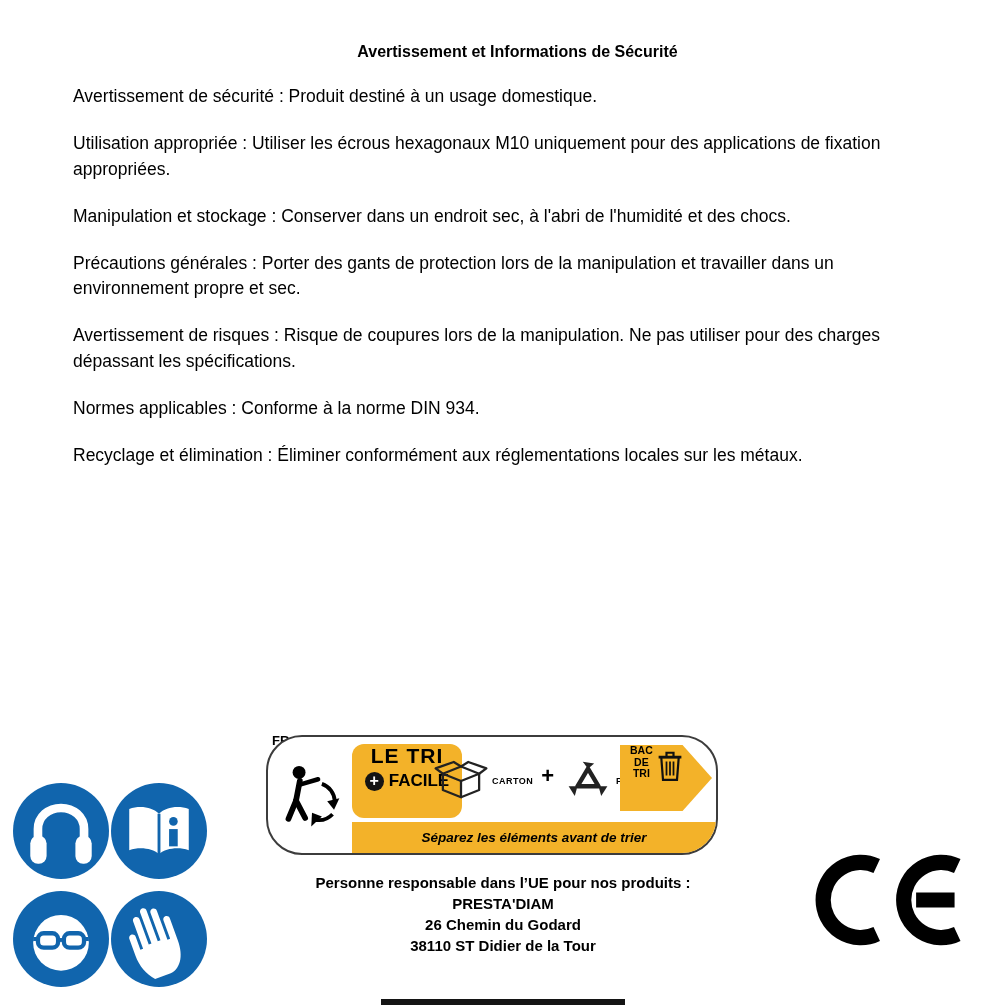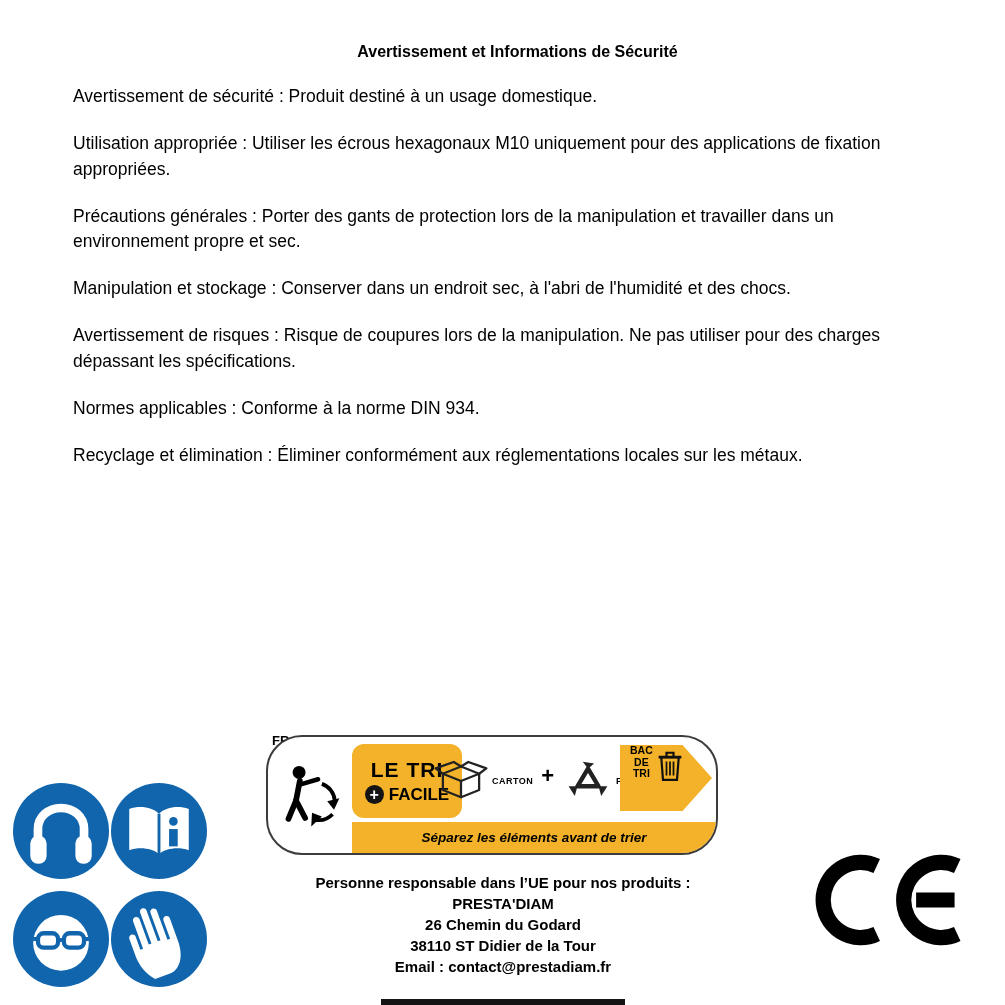--- a/index.html
+++ b/index.html
@@ -33,21 +33,21 @@
   .triman-pill{
     position:absolute;left:266px;top:735px;width:452px;height:120px;
     background:#fff;border:2px solid #3c3c3c;border-radius:36px;
     box-sizing:border-box;overflow:hidden;
   }
   .triman-logo{position:absolute;left:6px;top:10px;width:76px;height:98px;}
   .triman-logo svg{width:100%;height:100%;}
   .tri-box{
     position:absolute;left:84px;top:7px;width:110px;height:74px;
     background:#f3b229;border-radius:12px;
-    display:flex;flex-direction:column;align-items:center;justify-content:center;gap:3px;
+    display:flex;flex-direction:column;align-items:center;justify-content:flex-start;gap:3px;
   }
   .tri-line1{font-size:21px;font-weight:bold;letter-spacing:1px;}
   .tri-line2{display:flex;align-items:center;gap:5px;font-size:17px;font-weight:bold;}
   .plus-badge{
     width:19px;height:19px;border-radius:50%;background:#141414;color:#fff;
     display:flex;align-items:center;justify-content:center;
     font-size:16px;font-weight:bold;line-height:1;
   }
   .sort-area{
     position:absolute;left:198px;top:7px;width:172px;height:74px;
@@ -79,22 +79,22 @@
   .bottom-bar{position:absolute;left:381px;top:999px;width:244px;height:6px;background:#141414;}
 </style>
 </head>
 <body>
 
 <h1 class="title">Avertissement et Informations de Sécurité</h1>
 
 <div class="body-text">
   <p>Avertissement de sécurité : Produit destiné à un usage domestique.</p>
   <p>Utilisation appropriée : Utiliser les écrous hexagonaux M10 uniquement pour des applications de fixation appropriées.</p>
+  <p>Manipulation et stockage : Conserver dans un endroit sec, à l'abri de l'humidité et des chocs.</p>
   <p>Précautions générales : Porter des gants de protection lors de la manipulation et travailler dans un environnement propre et sec.</p>
-  <p>Manipulation et stockage : Conserver dans un endroit sec, à l'abri de l'humidité et des chocs.</p>
   <p>Avertissement de risques : Risque de coupures lors de la manipulation. Ne pas utiliser pour des charges dépassant les spécifications.</p>
   <p>Normes applicables : Conforme à la norme DIN 934.</p>
   <p>Recyclage et élimination : Éliminer conformément aux réglementations locales sur les métaux.</p>
 </div>
 
 <div class="icon-grid">
   <div class="picto">
     <svg viewBox="0 0 100 100">
       <path d="M26 64 V48 C26 35 37 26 50 26 C63 26 74 35 74 48 V64" fill="none" stroke="#fff" stroke-width="9"></path>
       <rect x="18" y="55" width="17" height="29" rx="8" fill="#fff"></rect>
@@ -193,21 +193,20 @@
   </div>
 
   <div class="tagline">Séparez les éléments avant de trier</div>
 </div>
 
 <div class="contact">
   <div>Personne responsable dans l’UE pour nos produits :</div>
   <div>PRESTA'DIAM</div>
   <div>26 Chemin du Godard</div>
   <div>38110 ST Didier de la Tour</div>
-  <div>Email : contact@prestadiam.fr</div>
 </div>
 
 <div class="ce-mark">
   <svg viewBox="0 0 190 100">
     <g fill="none" stroke="#000" stroke-width="17">
       <path d="M88 12 A 42 42 0 1 0 88 88"></path>
       <path d="M178 12 A 42 42 0 1 0 178 88"></path>
       <path d="M132 50 H 175"></path>
     </g>
   </svg>

